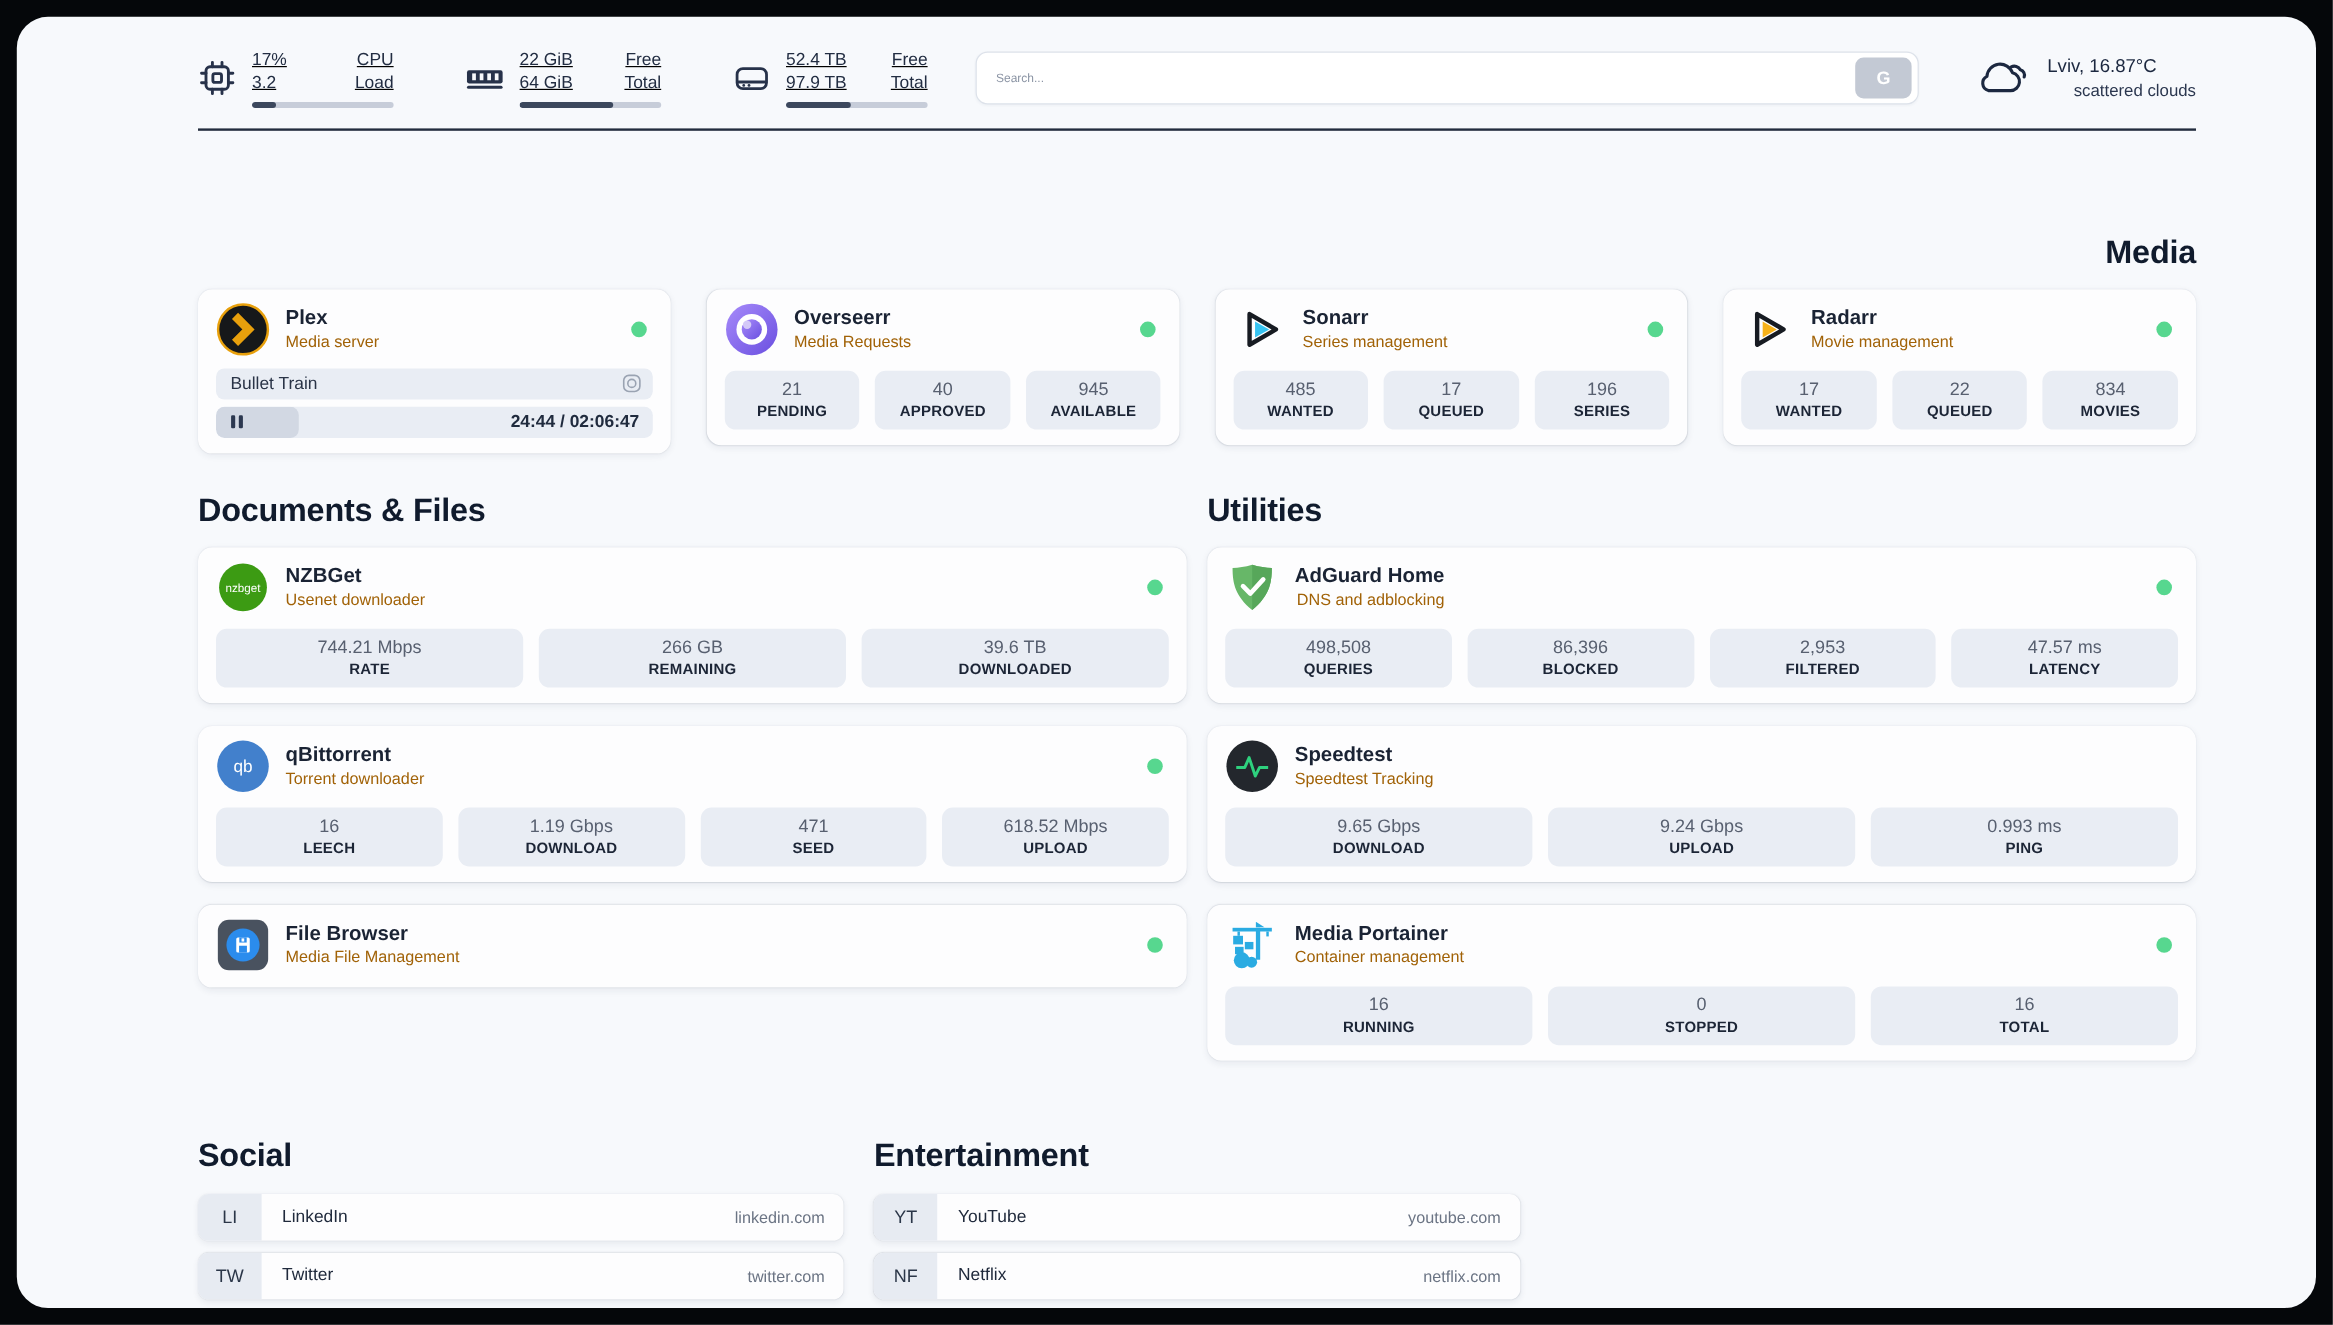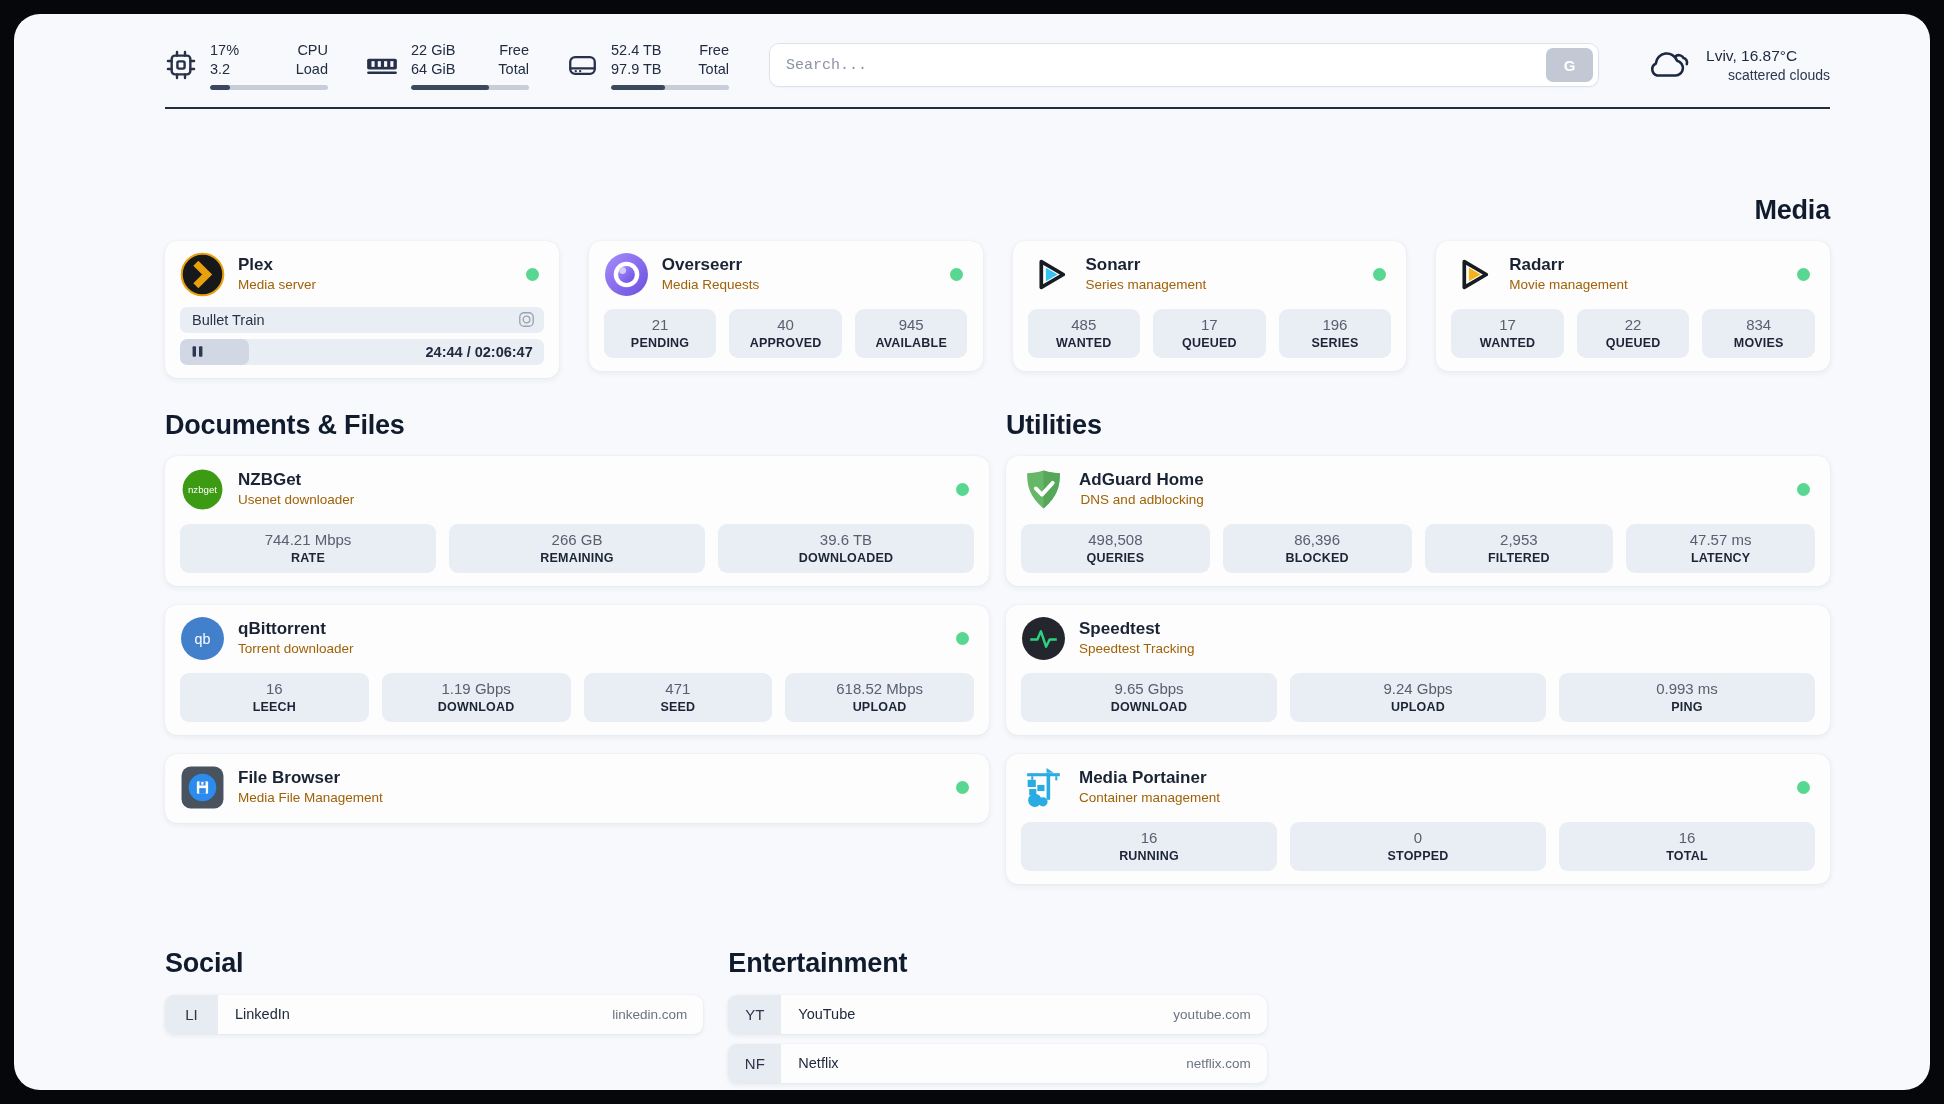--- a/index.html
+++ b/index.html
@@ -9,36 +9,36 @@
     font-family:"Liberation Sans", sans-serif;
     position:relative;
   }
   .frame {
     position:absolute; left:14px; top:14px; right:14px; bottom:14px;
     background:#f7f9fc; border-radius:26px; overflow:hidden;
     padding:0 100px 0 151px;
   }
   
   .header { display:flex; align-items:center; padding-top:27px; }
-  .sys-stats { display:flex; gap:38px; }
+  .sys-stats { display:flex; gap:60px;text-decoration:underline; }
   .sys-stat { display:flex; align-items:center; gap:13px; }
   .sys-icon svg { display:block; }
   .sys-body { width:118px; }
   .sys-text { display:flex; justify-content:space-between; font-size:14.5px; color:#222d42; line-height:1.3; font-weight:500;}
   .sys-labels { text-align:right; }
   .sys-vals span, .sys-labels span { display:block; }
   .sys-bar { margin-top:6px; height:5px; border-radius:3px; background:#c7cdd9; overflow:hidden; }
   .sys-fill { height:100%; border-radius:3px; background:#3c485d; }
   .search-box {
     flex:1; margin:0 46px 0 40px; height:44px; background:#ffffff;
     border:1.5px solid #dde2ea; border-radius:10px;
     display:flex; align-items:center; padding:4px 5px 4px 16px;
     box-shadow:0 1px 2px rgba(25,39,68,.04);
   }
-  .search-input { flex:1; border:none; outline:none; font-size:15px; color:#2a3447; background:transparent; font-family:Liberation Mono, monospace;}
+  .search-input { flex:1; border:none; outline:none; font-size:10px; color:#2a3447; background:transparent; font-family:Liberation Sans, sans-serif;}
   .search-input::placeholder { color:#8b94a4; }
   .g-btn {
     width:47px; height:34px; border:none; border-radius:7px; background:#c3c9d4;
     color:#ffffff; font-size:15px; font-weight:bold; cursor:pointer; font-family:inherit;
   }
   .weather { display:flex; align-items:center; gap:15px; }
   .weather-line1 { font-size:15.5px; color:#1c2840; font-weight:500; }
   .weather-line2 { font-size:14px; color:#2b374f; margin-top:2px;margin-left:22px; }
   .divider { margin-top:17px; border-bottom:2.5px solid #232d3e; }
 
@@ -541,20 +541,25 @@
   <div class="bm-grid">
 
     <div>
       <div class="section-title t-bm">Social</div>
       <div class="bm-list">
         <div class="bm-row">
           <span class="bm-abbr">LI</span>
           <span class="bm-name">LinkedIn</span>
           <span class="bm-url">linkedin.com</span>
         </div>
+        <div class="bm-row">
+          <span class="bm-abbr">TW</span>
+          <span class="bm-name">Twitter</span>
+          <span class="bm-url">twitter.com</span>
+        </div>
       </div>
     </div>
 
     <div>
       <div class="section-title t-bm">Entertainment</div>
       <div class="bm-list">
         <div class="bm-row">
           <span class="bm-abbr">YT</span>
           <span class="bm-name">YouTube</span>
           <span class="bm-url">youtube.com</span>

